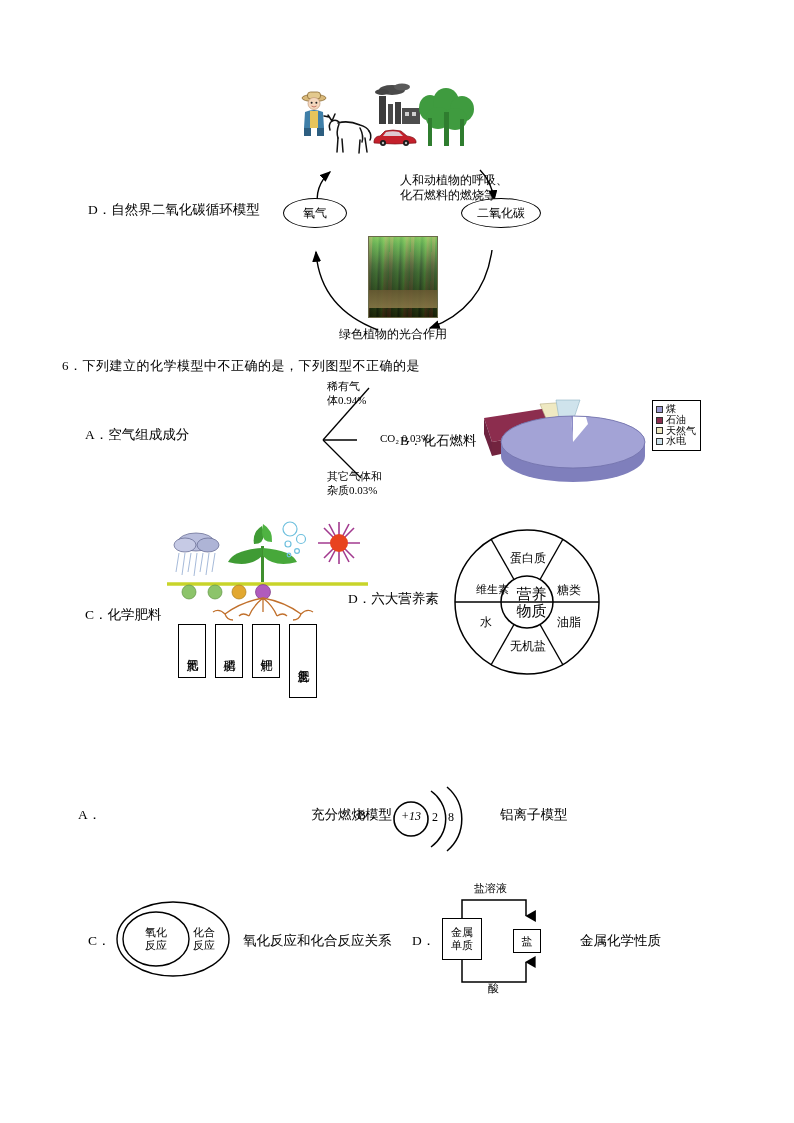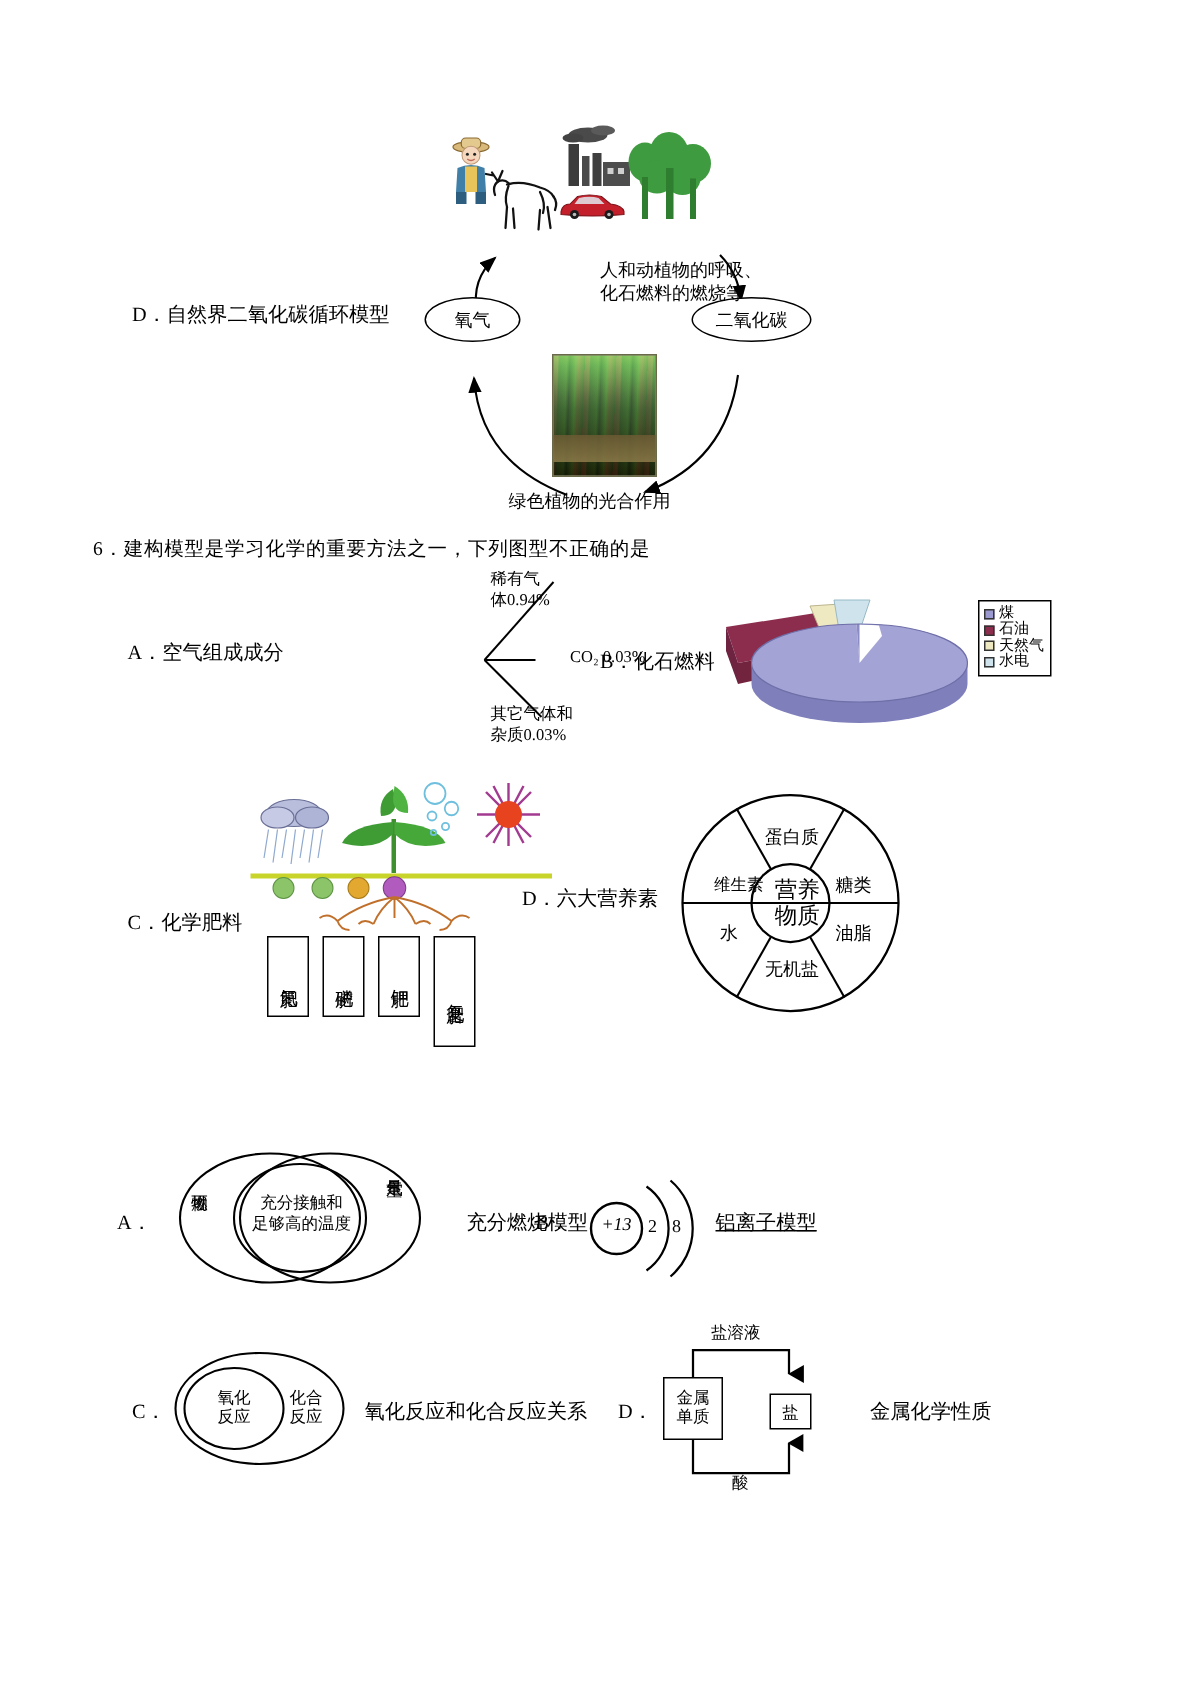--- a/index.html
+++ b/index.html
@@ -162,21 +162,21 @@
       <div>人和动植物的呼吸、</div>
       <div>化石燃料的燃烧等</div>
     </div>
 
     <div class="abs forest" style="left:368px;top:236px;width:70px;height:82px;"></div>
 
     <div class="abs" style="left:339px;top:326px;font-size:12px;">绿色植物的光合作用</div>
   </div>
 
   <div class="abs qtext" style="left:62px;top:357px;">
-    <span>6．</span><span>建构模型是学习化学的重要方法之一，下列图型不正确的是</span>
+    <span>6．</span><span>下列建立的化学模型中不正确的是，下列图型不正确的是</span>
   </div>
 
   <div class="abs" style="left:85px;top:378px;width:350px;height:130px;">
     <div class="abs optlabel" style="left:0px;top:48px;">A．空气组成成分</div>
 
 
     <svg class="abs" style="left:236px;top:0px;" width="110" height="130">
       <g stroke="#000" stroke-width="1.3" fill="none">
         <line x1="2" y1="62" x2="48" y2="10"></line>
         <line x1="2" y1="62" x2="36" y2="62"></line>
@@ -344,56 +344,41 @@
       <div class="abs" style="left:48px;top:110px;width:54px;text-align:center;font-size:12px;">无机盐</div>
       <div class="abs" style="left:14px;top:86px;width:38px;text-align:center;font-size:12px;">水</div>
       <div class="abs" style="left:4px;top:54px;width:52px;text-align:right;font-size:11px;">维生素</div>
     </div>
   </div>
 
 
   <div class="abs" style="left:78px;top:768px;width:300px;height:90px;">
     <div class="abs optlabel" style="left:0px;top:38px;">A．</div>
 
-    <div class="abs" style="left:30px;top:0px;width:190px;height:88px;">
-      <svg viewBox="0 0 190 88" width="190" height="88">
-        <g fill="none" stroke="#000" stroke-width="1.4">
-          <ellipse cx="72" cy="44" rx="60" ry="43"></ellipse>
-          <ellipse cx="112" cy="44" rx="60" ry="43"></ellipse>
-          <ellipse cx="92" cy="44" rx="44" ry="36"></ellipse>
-        </g>
-      </svg>
-      <div class="abs vlabel" style="left:18px;top:20px;font-size:11px;line-height:1;">可燃物</div>
-      <div class="abs" style="left:50px;top:28px;width:86px;text-align:center;font-size:11px;line-height:1.25;">
-        <div>充分接触和</div>
-        <div>足够高的温度</div>
-      </div>
-      <div class="abs vlabel" style="left:148px;top:10px;font-size:11px;line-height:1;">足量空气</div>
-    </div>
 
     <div class="abs optlabel" style="left:233px;top:38px;">充分燃烧模型</div>
   </div>
 
   <div class="abs" style="left:357px;top:795px;width:280px;height:60px;">
     <div class="abs optlabel" style="left:0px;top:11px;">B．</div>
 
     <div class="abs" style="left:28px;top:-14px;width:100px;height:76px;">
       <svg viewBox="0 0 100 76" width="100" height="76">
         <circle cx="26" cy="38" r="17" fill="#fff" stroke="#000" stroke-width="1.6"></circle>
         <g fill="none" stroke="#000" stroke-width="1.5">
           <path d="M46 10 A34 34 0 0 1 46 66"></path>
           <path d="M62 6 A42 42 0 0 1 62 70"></path>
         </g>
       </svg>
       <div class="abs" style="left:10px;top:28px;width:32px;text-align:center;font-size:12px;font-style:italic;">+13</div>
       <div class="abs" style="left:47px;top:29px;font-size:12px;">2</div>
       <div class="abs" style="left:63px;top:29px;font-size:12px;">8</div>
     </div>
 
-    <div class="abs optlabel" style="left:120px;top:11px;text-decoration:underline;">铝离子模型</div>
+    <div class="abs optlabel" style="left:143px;top:11px;">铝离子模型</div>
   </div>
 
   <div class="abs" style="left:88px;top:900px;width:340px;height:80px;">
     <div class="abs optlabel" style="left:0px;top:32px;">C．</div>
 
     <div class="abs" style="left:26px;top:0px;width:118px;height:78px;font-family:Liberation Serif, serif;">
       <svg viewBox="0 0 118 78" width="118" height="78">
         <g fill="none" stroke="#000" stroke-width="1.4">
           <ellipse cx="59" cy="39" rx="56" ry="37"></ellipse>
           <ellipse cx="42" cy="39" rx="33" ry="27"></ellipse>

